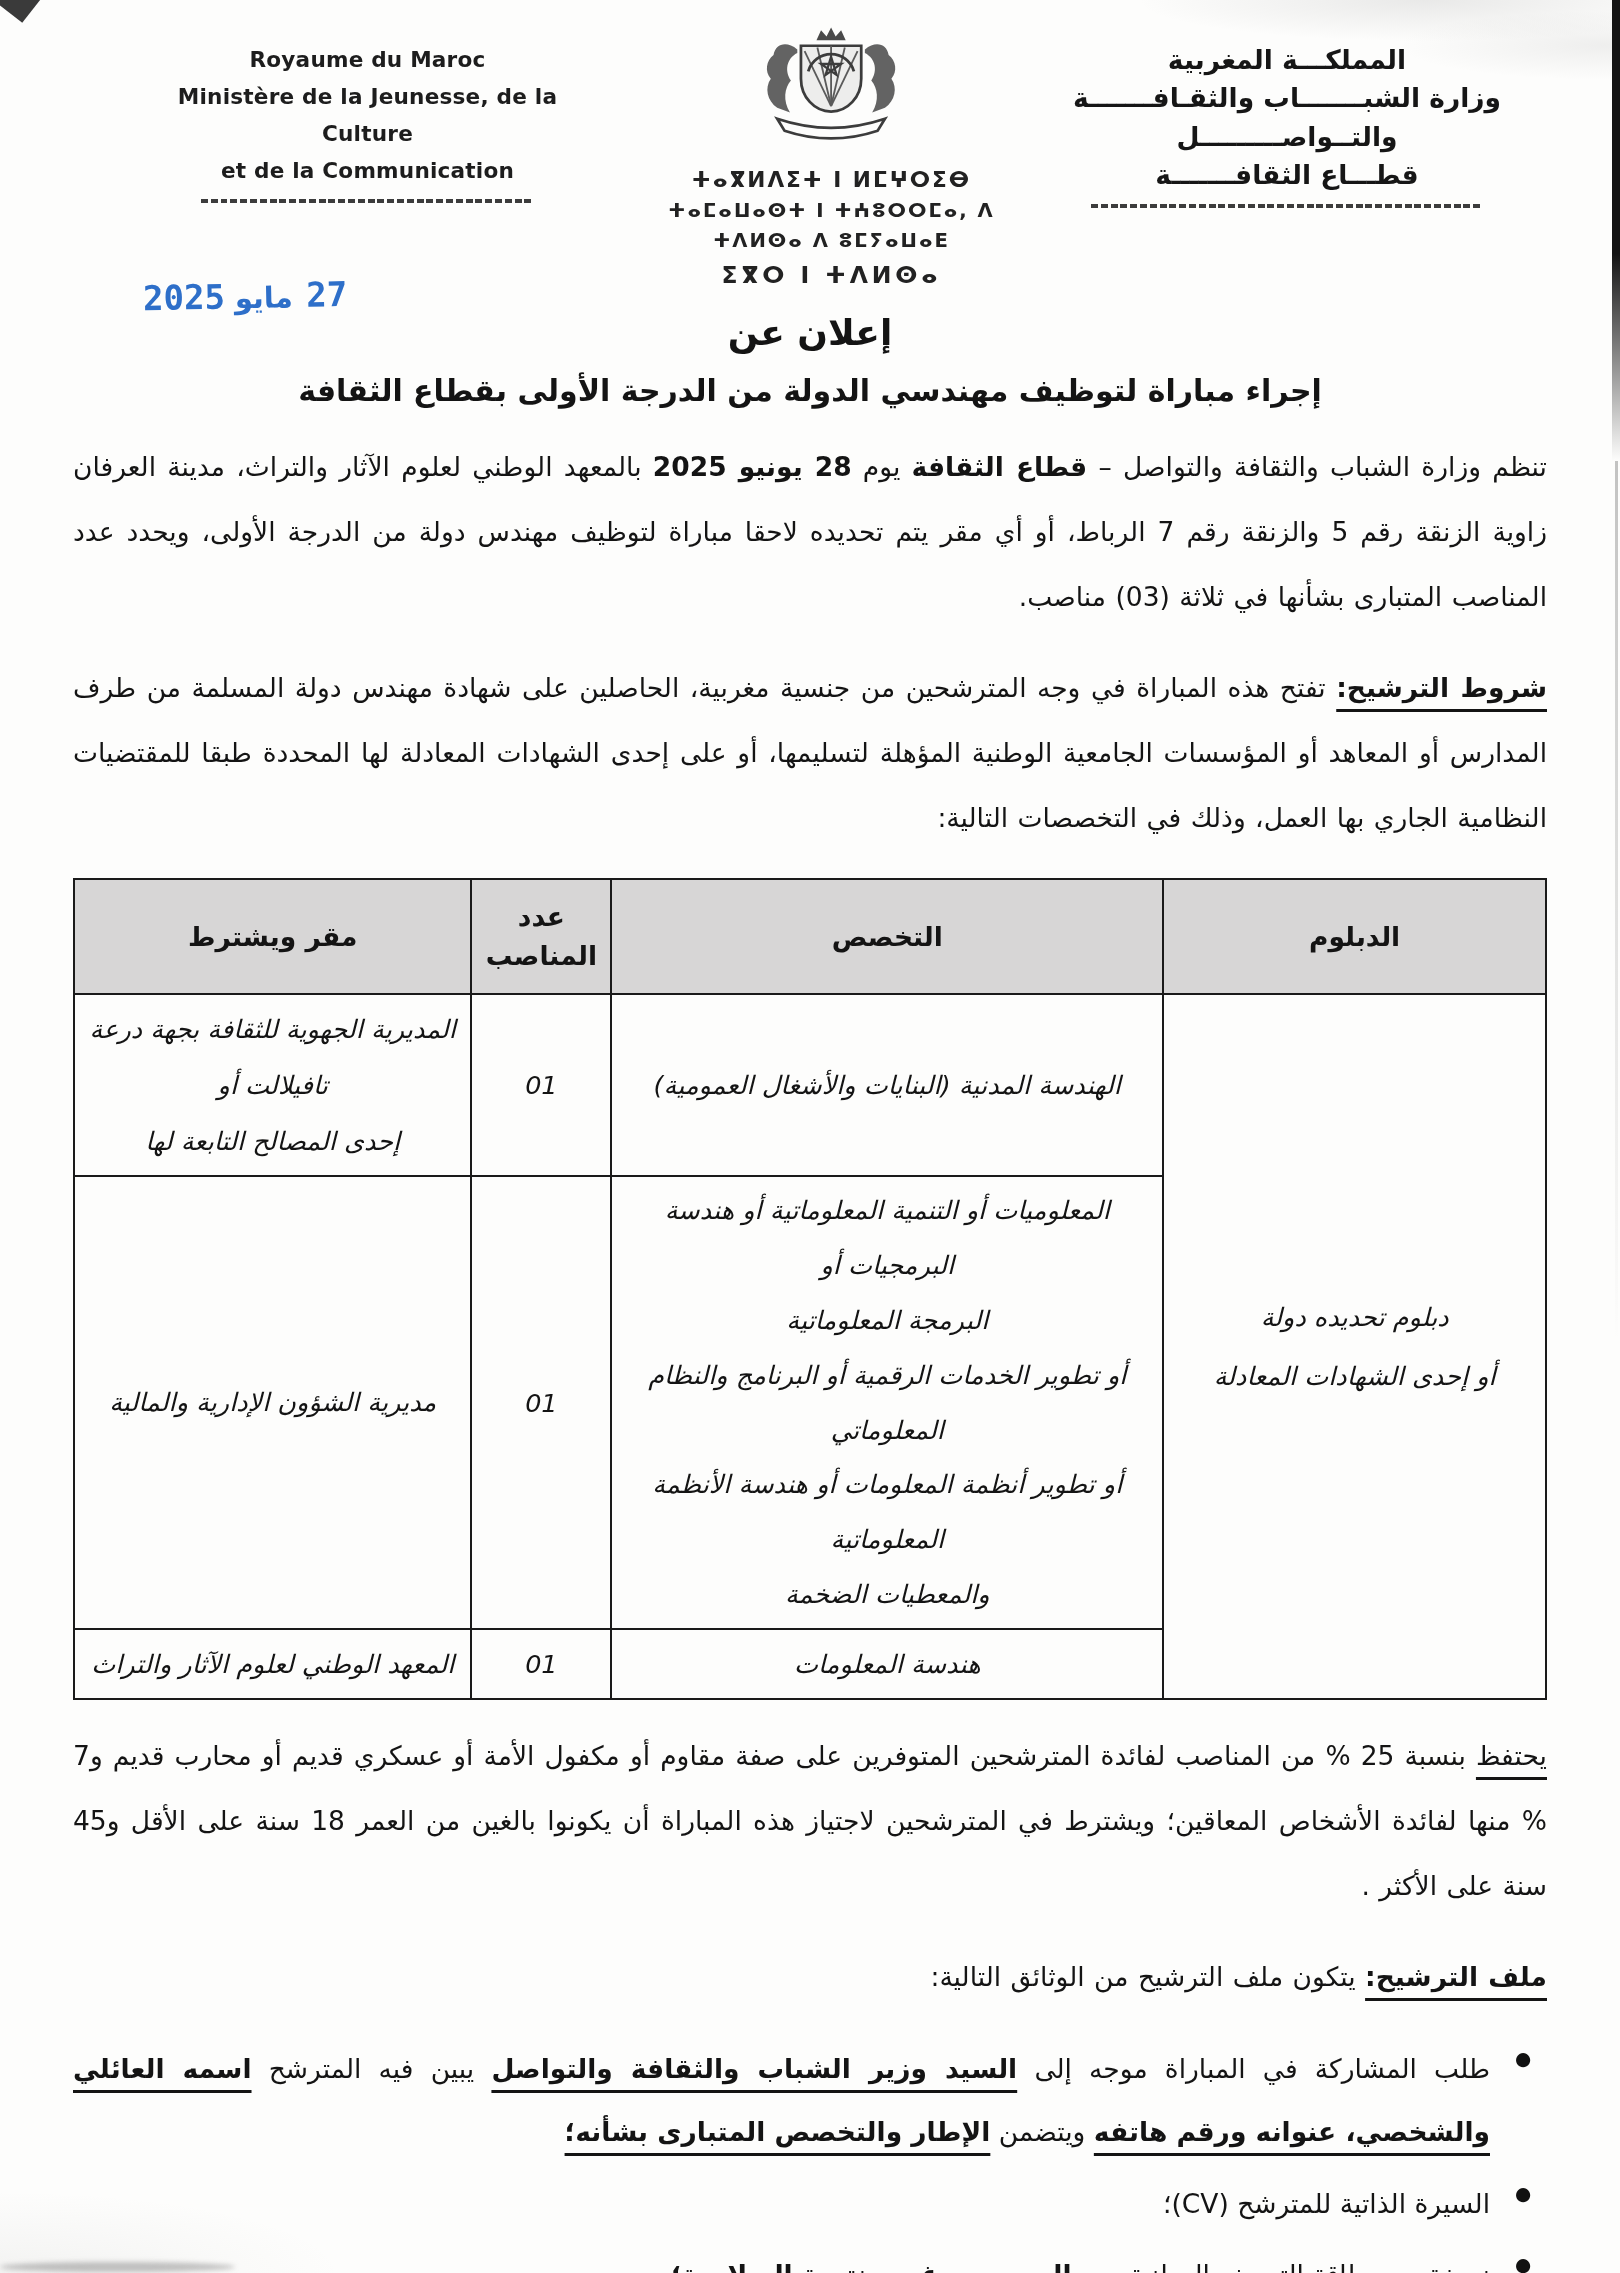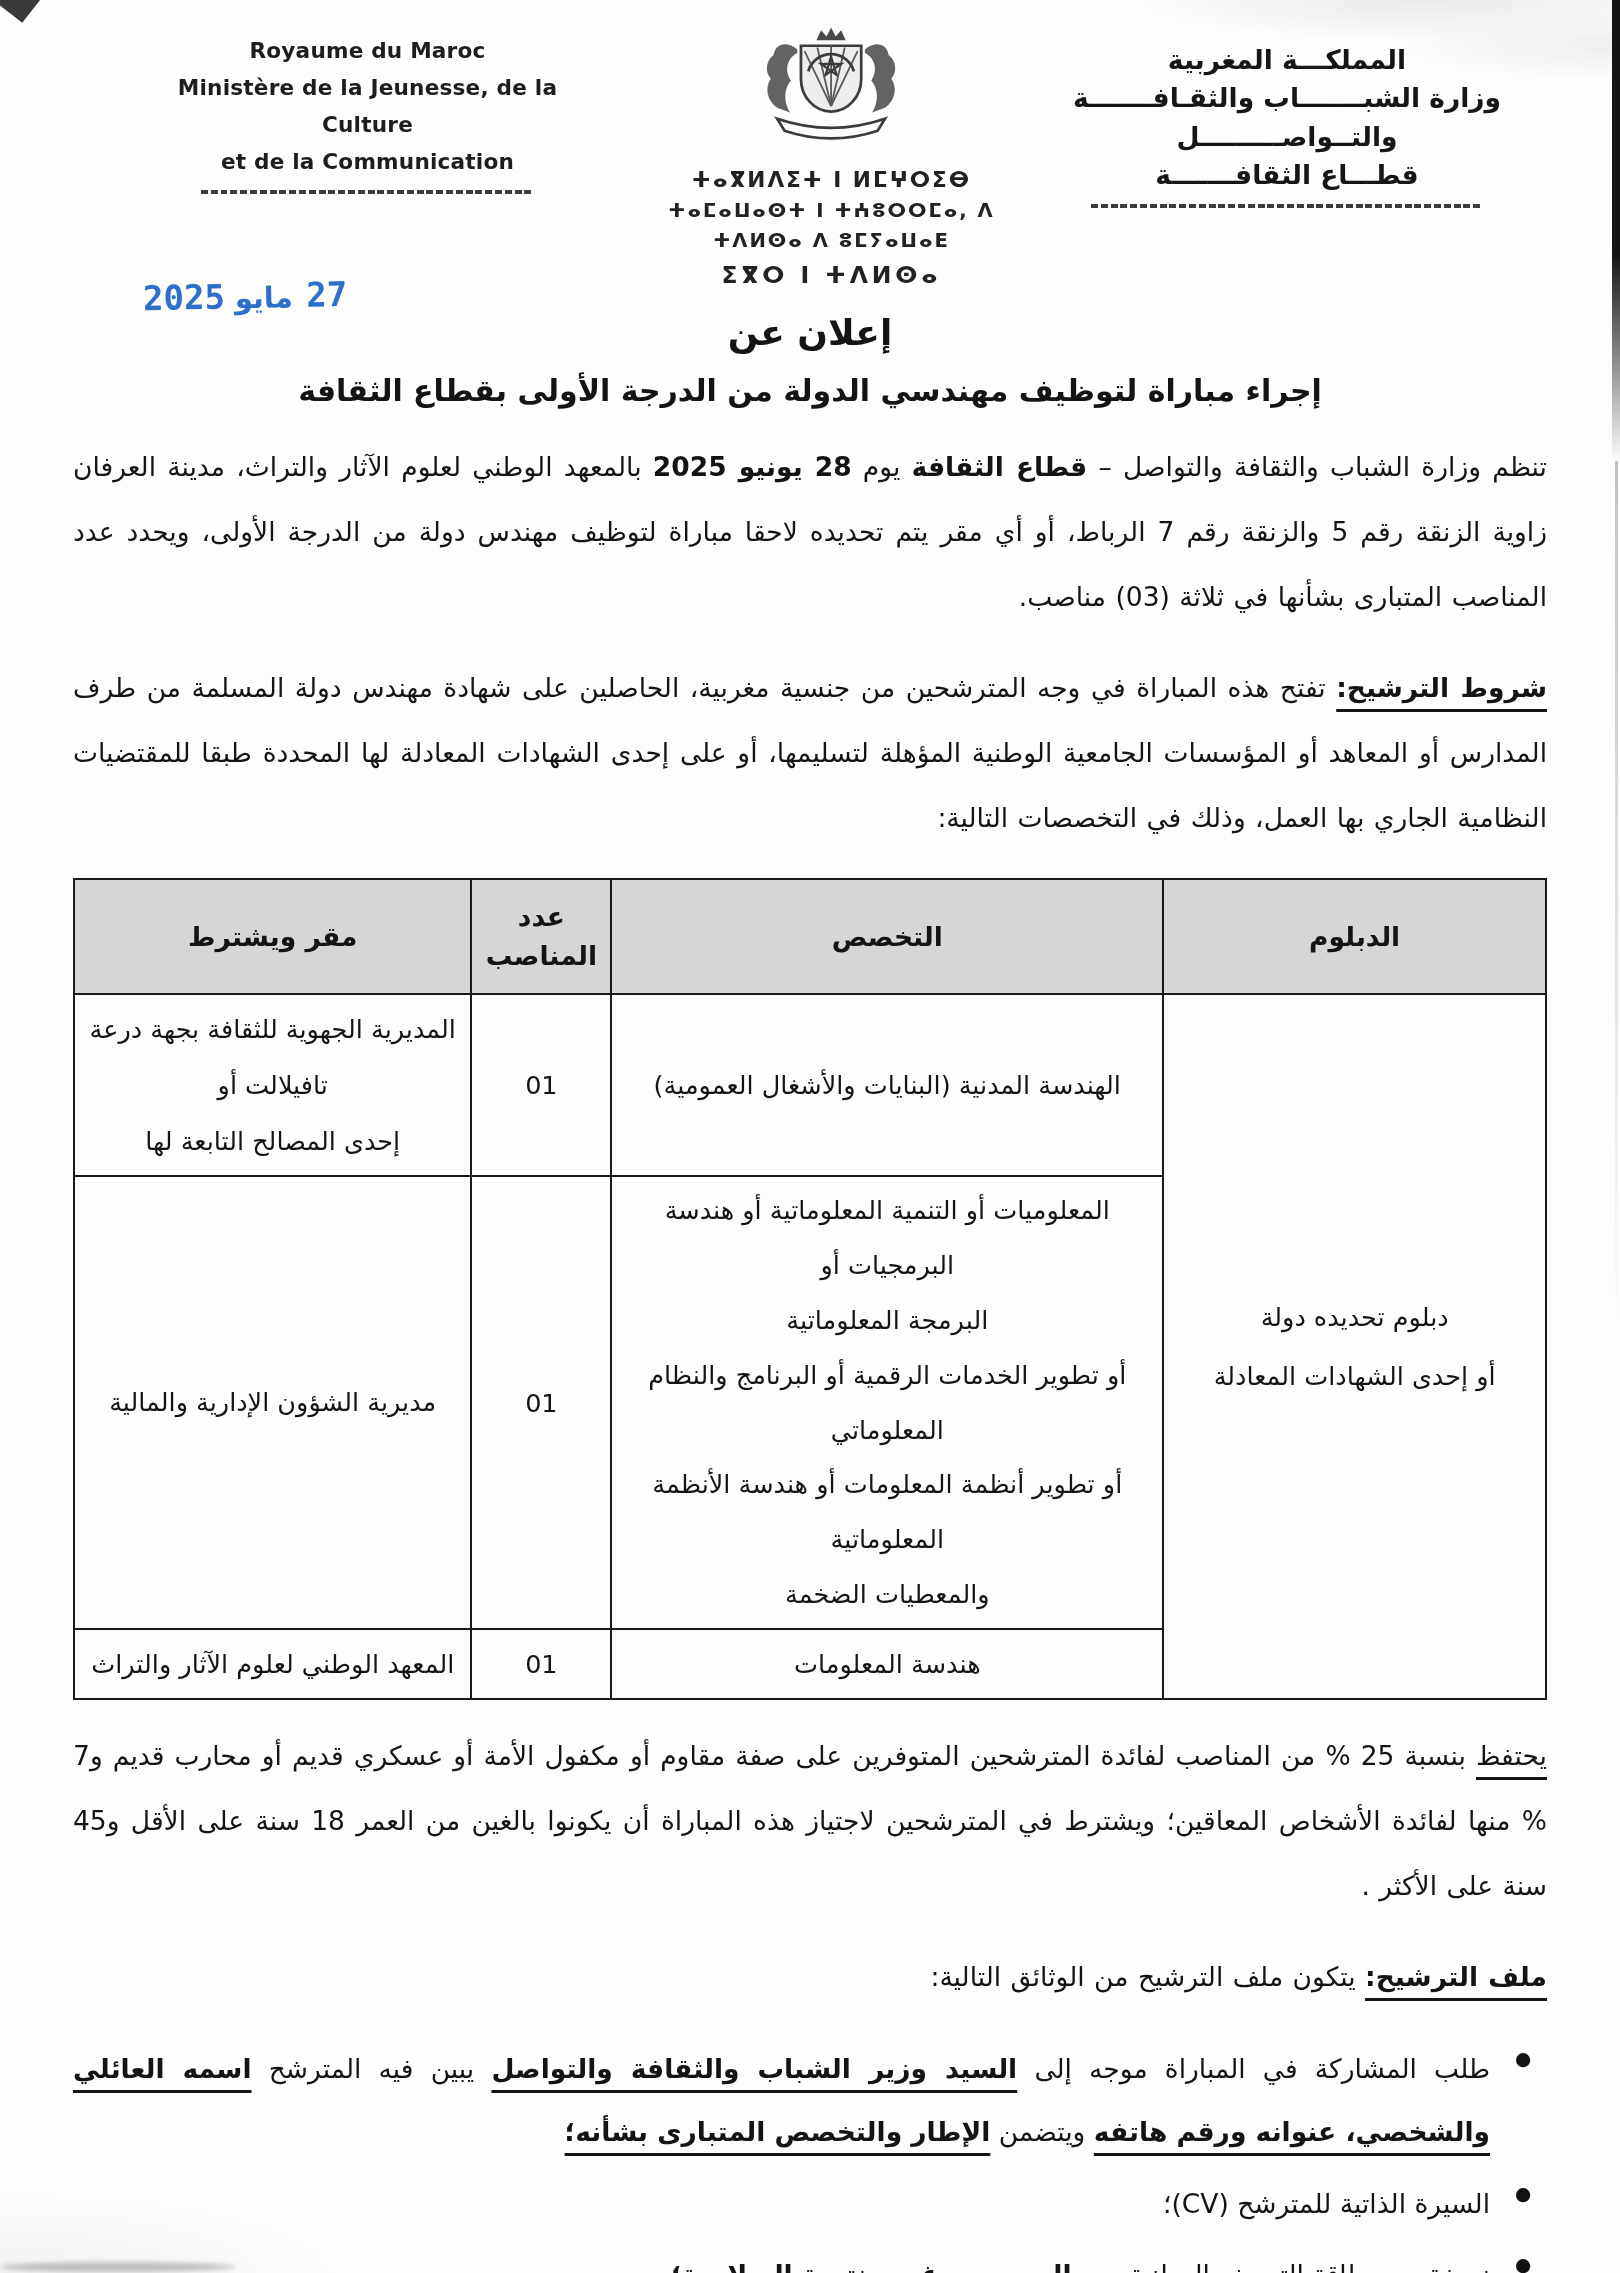--- a/index.html
+++ b/index.html
@@ -14,21 +14,21 @@
   }
   
   .edge-right{position:absolute;right:0;top:0;width:7.8px;height:461px;
     background:linear-gradient(180deg,#141414 0%,#141414 55%,rgba(20,20,20,0) 100%);}
   .edge-right-faint{position:absolute;right:2px;top:461px;width:2.9px;height:882px;
     background:linear-gradient(180deg,rgba(20,20,20,.25),rgba(20,20,20,0));}
   .corner-tl{position:absolute;left:-17.6px;top:-19.6px;width:55px;height:29px;background:#3a3a3a;transform:rotate(38deg);}
   .blot-bl{position:absolute;left:0;bottom:2px;width:235px;height:9.8px;background:rgba(90,90,90,.35);filter:blur(2.9px);border-radius:50%;}
 
   
-  .hdr-fr{position:absolute;left:147px;top:32px;width:441px;text-align:center;
+  .hdr-fr{position:absolute;left:147px;top:41px;width:441px;text-align:center;
     font-size:21.6px;line-height:1.72;color:#1d1d1d;font-weight:bold;letter-spacing:0.2px;}
   .hdr-sep{height:3.9px;margin:9.8px auto 0;
     background:repeating-linear-gradient(90deg,#3c3c3c 0 6.9px,rgba(0,0,0,0) 6.9px 9.8px);}
   .hdr-fr .hdr-sep{width:333px;}
   .hdr-center{position:absolute;left:665px;top:21.6px;width:333px;text-align:center;}
   .tifinagh{font-size:19.6px;line-height:1.55;color:#222;letter-spacing:2px;font-weight:bold;}
   .tifinagh .tf-0{font-size:21.6px;}
   .tifinagh .tf-2{font-size:23.5px;letter-spacing:3.9px;}
   .hdr-ar{position:absolute;right:88px;top:41px;width:490px;direction:rtl;text-align:center;
     font-size:26.5px;line-height:1.45;font-weight:bold;color:#161616;}
@@ -51,21 +51,21 @@
   .mt-cond{margin-top:9.8px;}
   .mt-quota{margin-top:23.5px;}
   .mt-file{margin-top:13.7px;}
   .b{font-weight:bold;}
   .u{text-decoration-line:underline;text-decoration-thickness:2.5px;text-underline-offset:11.8px;}
 
   
   table.spec{width:100%;margin-top:13.7px;border-collapse:collapse;border:2.9px solid #1a1a1a;}
   table.spec th,table.spec td{border:2px solid #1a1a1a;text-align:center;vertical-align:middle;padding:5.9px 9.8px;}
   table.spec thead th{background:#d7d6d6;font-weight:bold;font-size:26.5px;height:102px;line-height:1.5;border-bottom:2.9px solid #1a1a1a;}
-  table.spec td{font-size:25.5px;}
+  table.spec td{font-size:25.5px;font-style:italic;}
   td.cell-multiline div{line-height:2.15;}
   td.diploma div{line-height:2.3;}
   td.workplace div{line-height:2.2;}
   tr.row-last td{height:57px;}
 
   
   ul.docs{list-style:none;margin:11.8px 0 0 0;padding:0;}
   ul.docs li{position:relative;padding-right:57px;margin-bottom:7.8px;
     font-size:26.5px;line-height:2.4;text-align:justify;text-align-last:right;}
   ul.docs li::before{content:"●";position:absolute;right:15.7px;top:0;font-size:18.6px;line-height:inherit;color:#111;}

